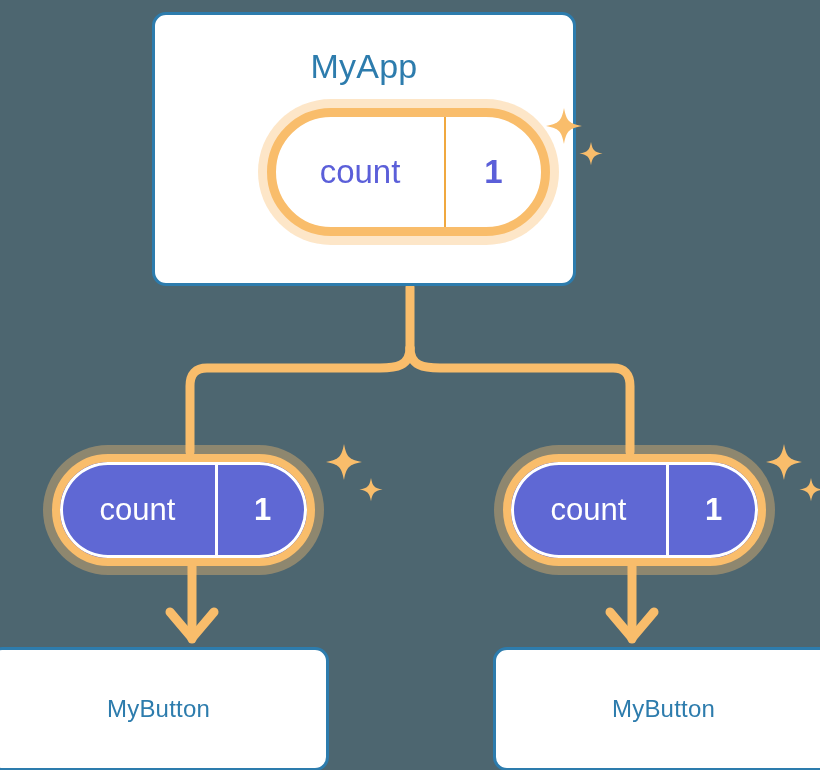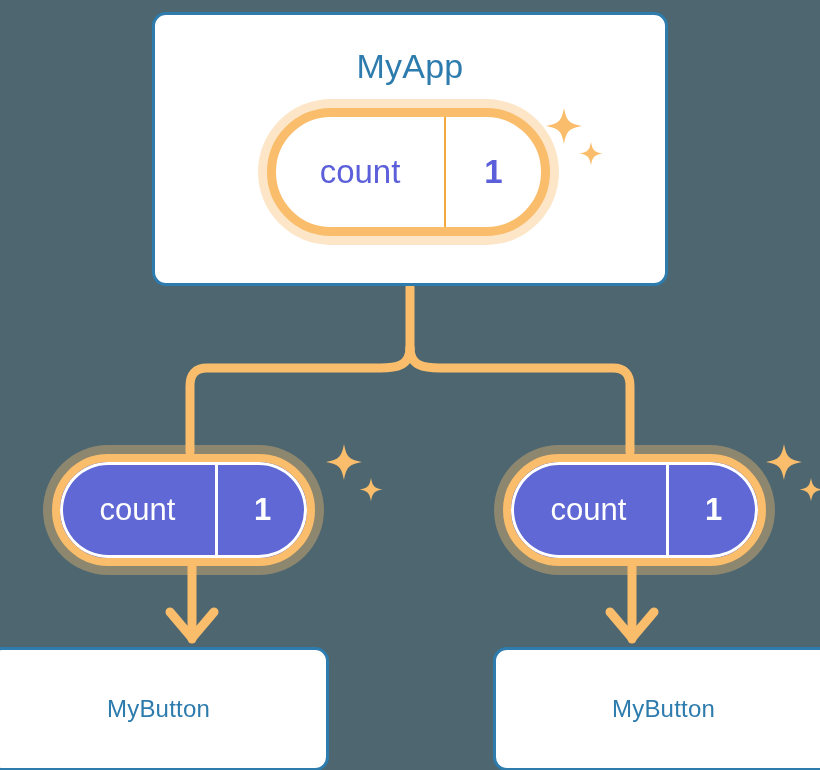--- a/index.html
+++ b/index.html
@@ -40,21 +40,21 @@
     font-size: 34px;
     font-weight: 400;
     letter-spacing: 0.2px;
     text-align: center;
     white-space: nowrap;
   }
 
   #app-card {
     left: 152px;
     top: 12px;
-    width: 516px;
+    width: 424px;
     height: 274px;
     z-index: 3;
   }
   #app-card .card-title {
     margin-top: 32px;
   }
 
   .button-card {
     height: 124px;
     z-index: 3;

